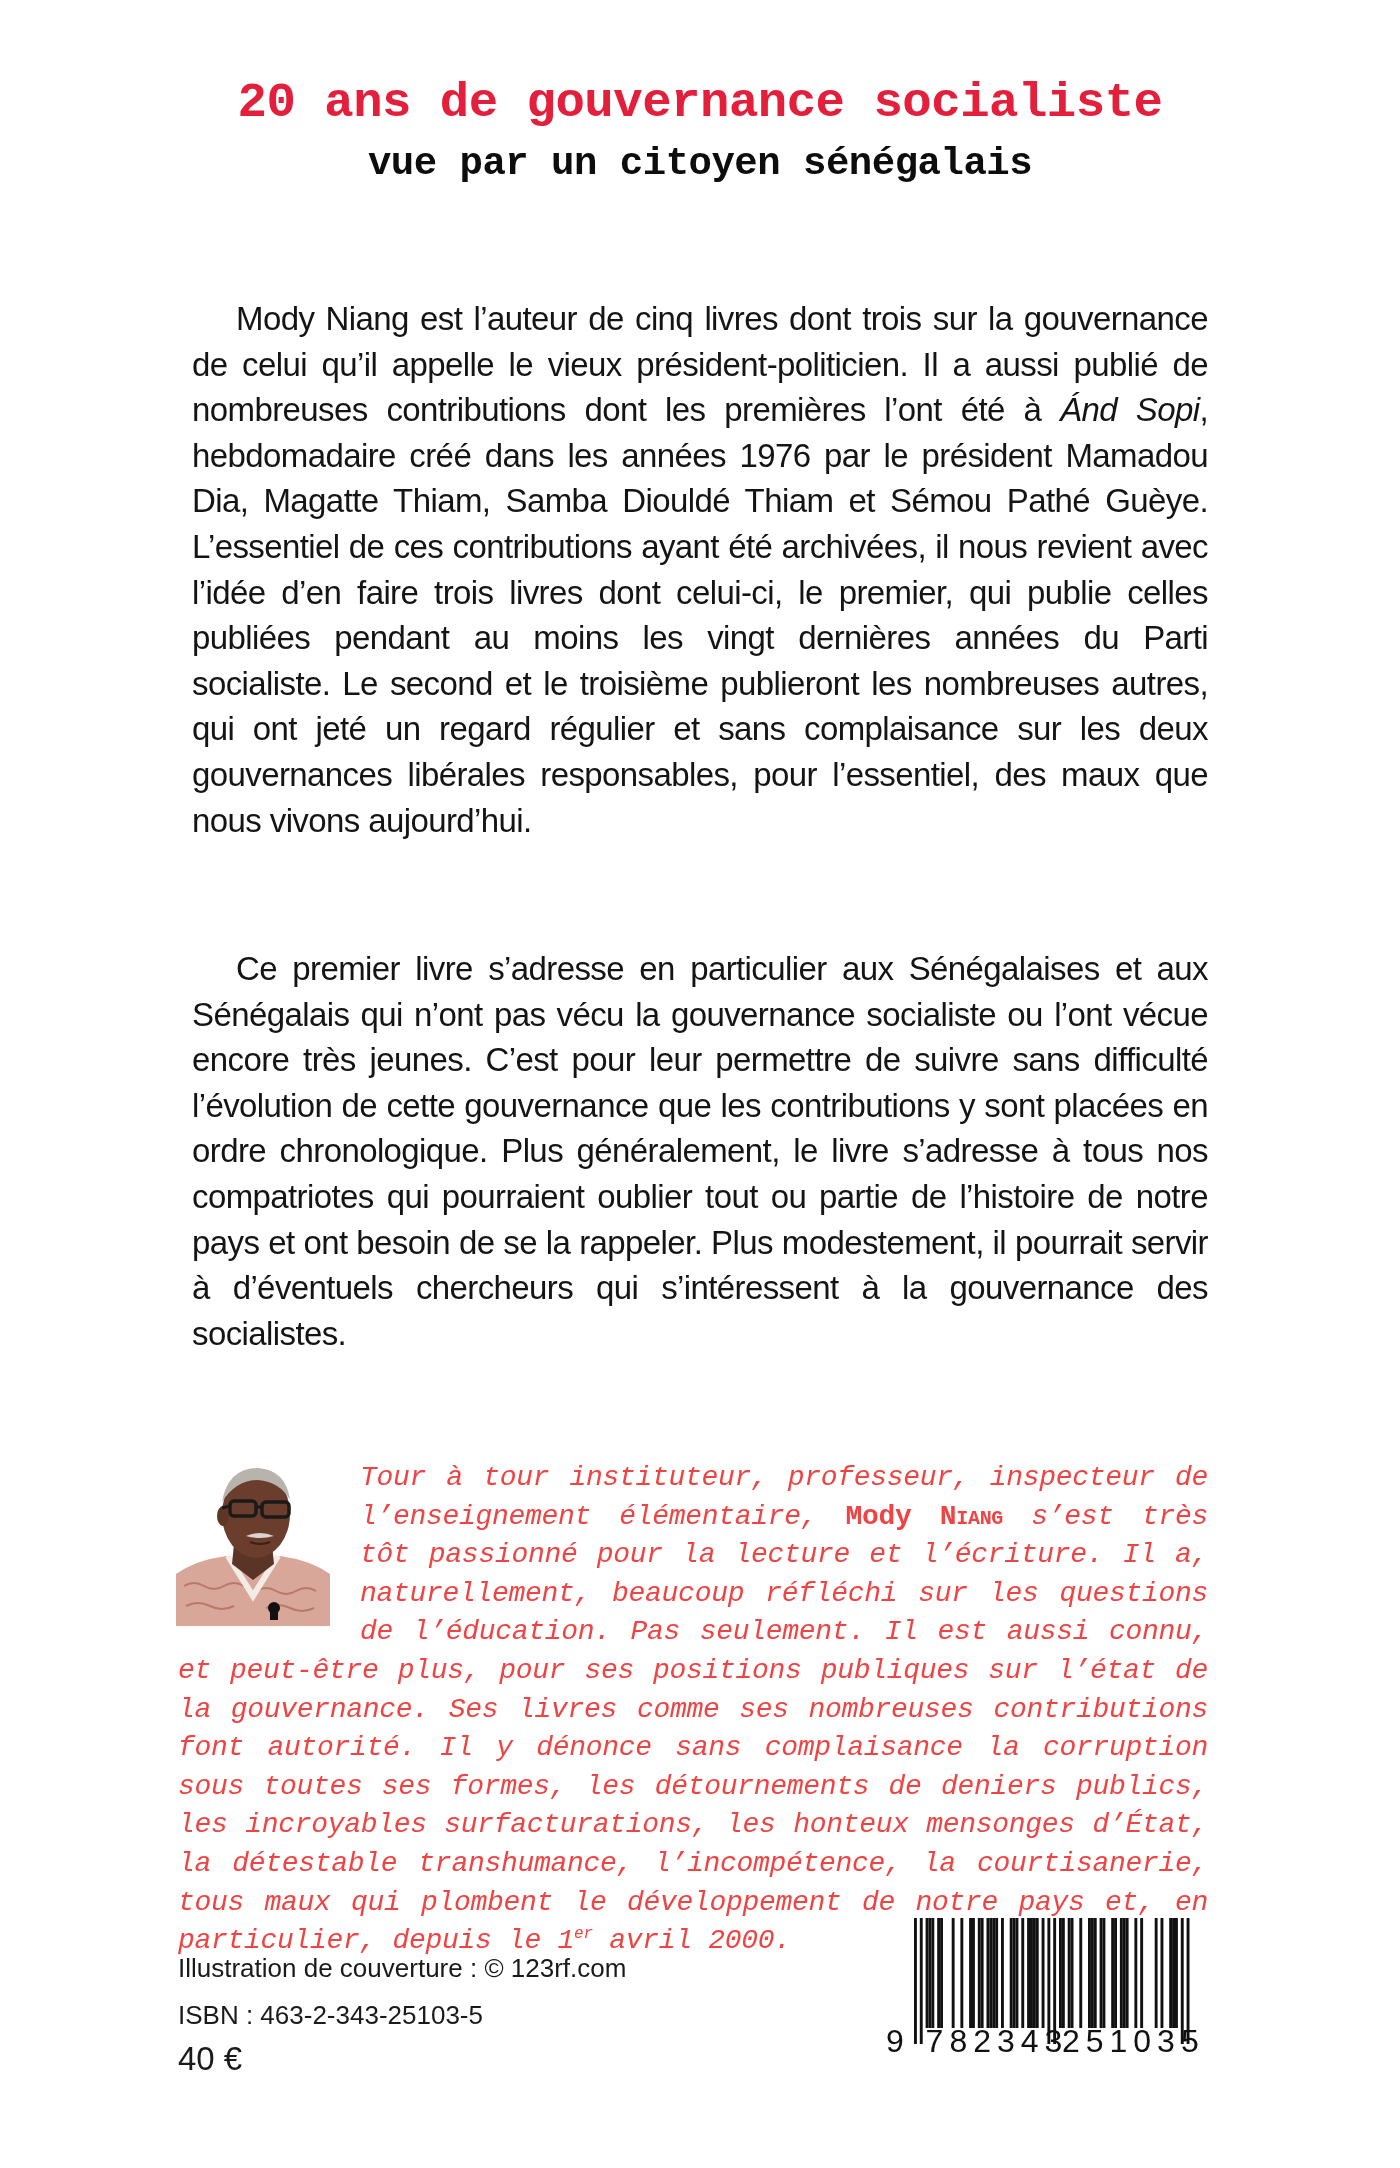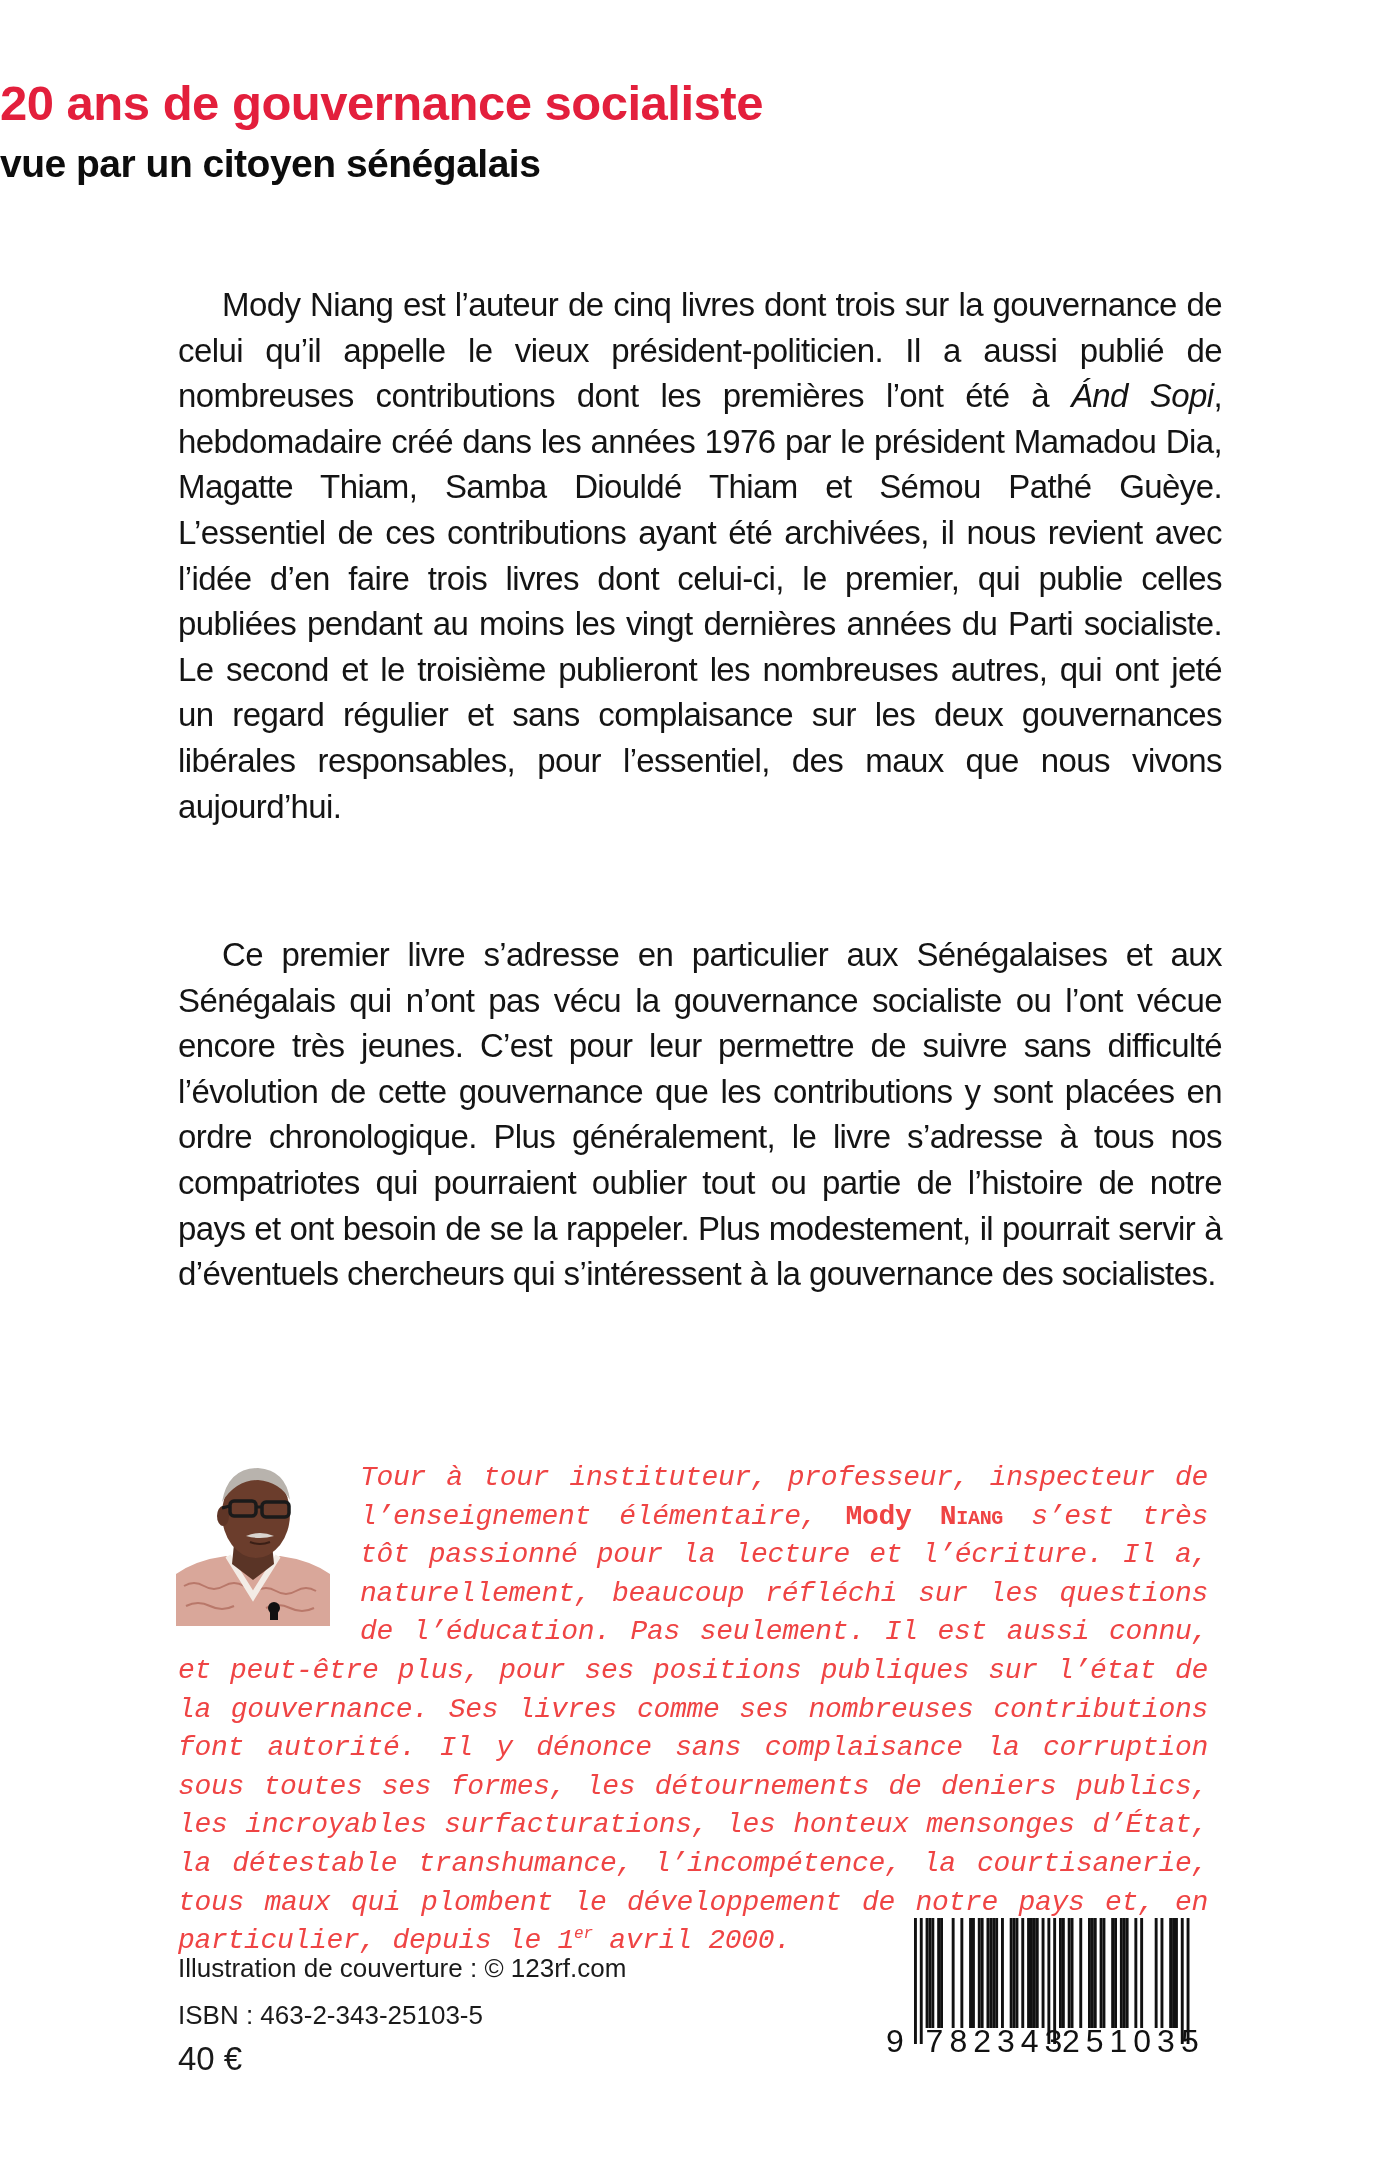--- a/index.html
+++ b/index.html
@@ -1,22 +1,22 @@
 <!DOCTYPE html>
 <html><head>
 <meta charset="utf-8">
 <style>
   html, body { margin: 0; padding: 0; background: #ffffff; }
   body { width: 1400px; height: 2168px; position: relative; overflow: hidden; color: #111; }
-  .title-block { position: absolute; left: 0; top: 72px; width: 1400px; text-align: left; font-family: Liberation Sans, sans-serif; font-weight: bold; }
+  .title-block { position: absolute; left: 0; top: 72px; width: 1400px; text-align: center; font-family: Liberation Mono, monospace; font-weight: bold; }
   .title-line1 { font-size: 49px; line-height: 62px; color: #e31f3c; letter-spacing: -0.5px; }
   .title-line2 { font-size: 39px; line-height: 60px; color: #0d0d0d; letter-spacing: -0.5px; }
 
   .body-text { position: absolute; left: 178px; width: 1044px; font-family: "Liberation Sans", sans-serif; font-size: 33px; line-height: 45.6px; text-align: justify; color: #141414; letter-spacing: -0.6px; }
-  .body-text p { margin: 0; text-indent: 44px; }
+  .body-text p { margin: 14px; text-indent: 44px; }
   #para1 { top: 282px; }
   #para2 { top: 932px; }
   .italic { font-style: italic; }
 
   .photo { position: absolute; left: 176px; top: 1456px; width: 154px; height: 170px; overflow: hidden; }
   .bio { position: absolute; left: 178px; top: 1459px; width: 1030px; font-family: Liberation Mono, monospace; font-style: italic; font-size: 28px; line-height: 38.6px; text-align: justify; color: #ef4444; letter-spacing: -0.3px; }
   .bio .float-space { float: left; width: 182px; height: 190px; }
   .bio .author-name { font-weight: bold; font-style: normal; }
   .bio .smallcaps { font-variant: small-caps; }
   .bio sup { font-size: 16px; line-height: 0; }

